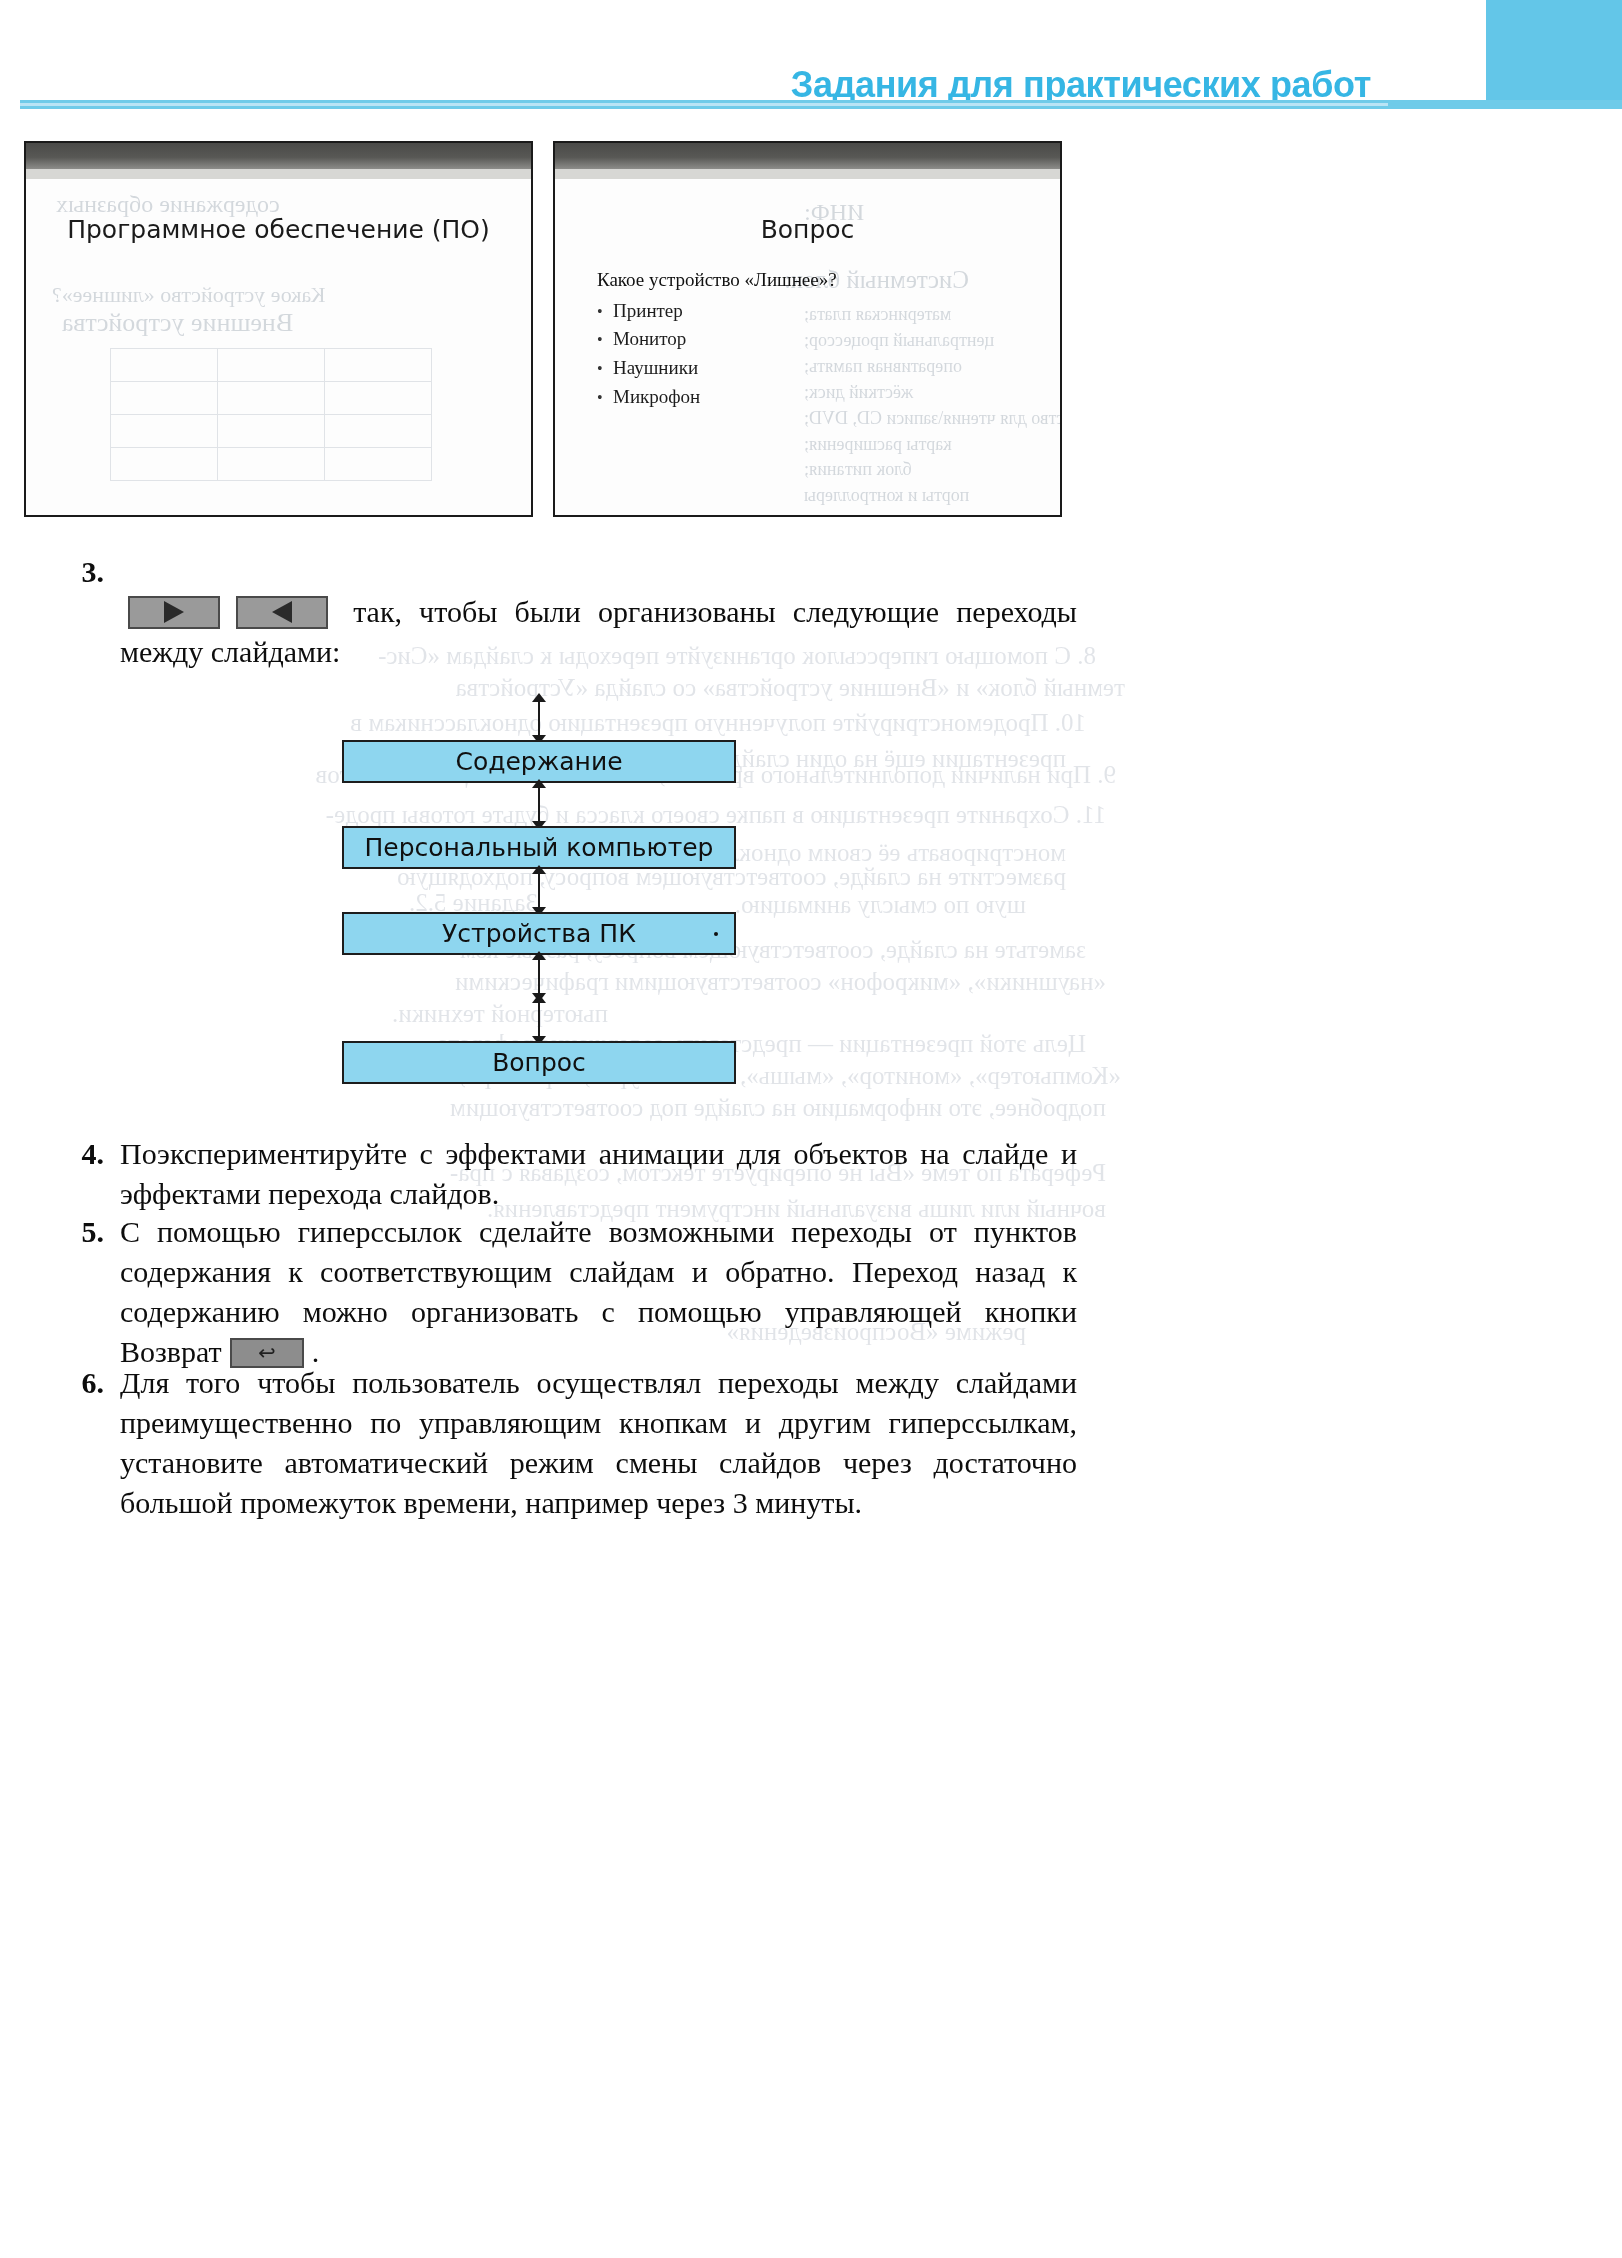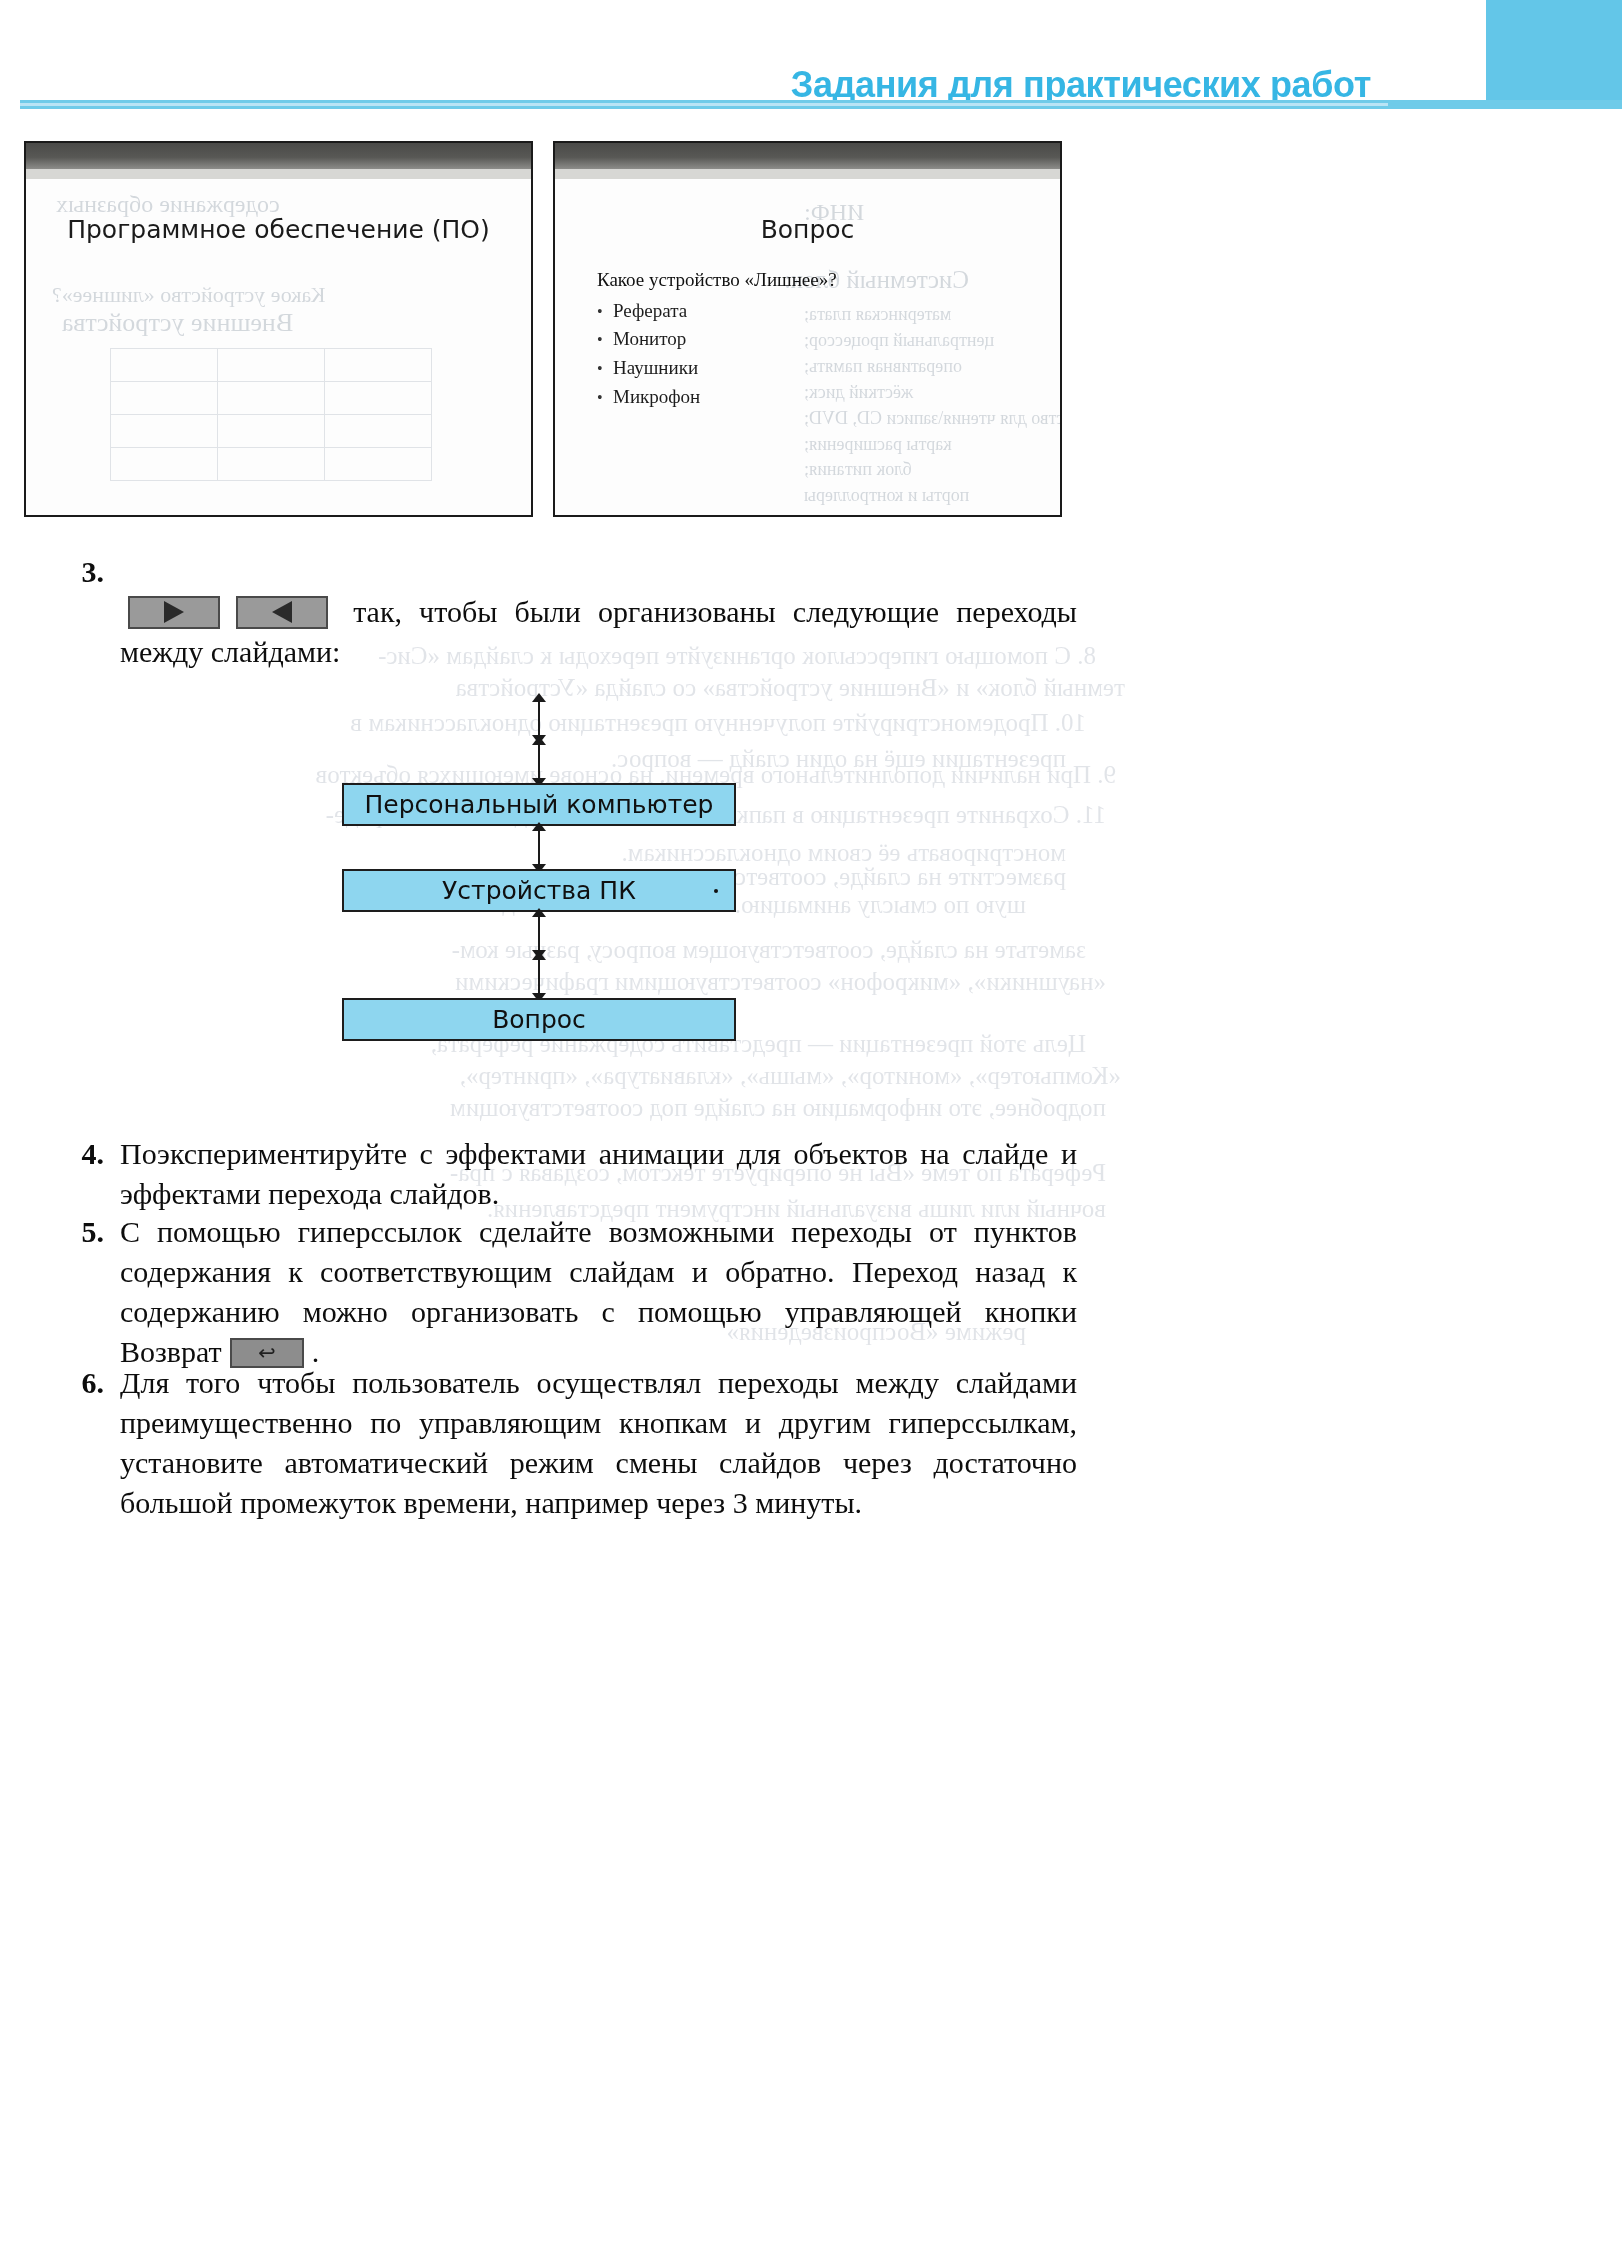--- a/index.html
+++ b/index.html
@@ -435,21 +435,21 @@
       <div class="slide-ghost" style="left:249px; top:213px; font-size:18px;">оперативная память;</div>
       <div class="slide-ghost" style="left:249px; top:239px; font-size:18px;">жёсткий диск;</div>
       <div class="slide-ghost" style="left:249px; top:265px; font-size:18px;">устройство для чтения\записи CD, DVD;</div>
       <div class="slide-ghost" style="left:249px; top:291px; font-size:18px;">карты расширения;</div>
       <div class="slide-ghost" style="left:249px; top:316px; font-size:18px;">блок питания;</div>
       <div class="slide-ghost" style="left:249px; top:342px; font-size:18px;">порты и контроллеры</div>
 
       <div class="slide-title">Вопрос</div>
       <div class="slide-body right-body">
         <div class="q-intro">Какое устройство «Лишнее»?</div>
-        <div class="sl-bullet l1">Реферата</div>
+        <div class="sl-bullet l1">Принтер</div>
         <div class="sl-bullet l1">Монитор</div>
         <div class="sl-bullet l1">Наушники</div>
         <div class="sl-bullet l1">Микрофон</div>
       </div>
     </div>
   </div>
 
   <div class="tasks">
 
     <div class="task" id="task3">
@@ -475,20 +475,21 @@
     <div class="task" id="task6">
       <span class="num">6.</span>
       <span class="txt">Для того чтобы пользователь осуществлял переходы между слайдами преимущественно по управляющим кнопкам и другим гиперссылкам, установите автоматический режим смены слайдов через достаточно большой промежуток времени, например через 3 минуты.</span>
     </div>
   </div>
 
   <div class="flow">
     <div class="flow-gap">
         <span class="flow-arrow"></span>
       </div>
+    <div class="flow-box">Содержание</div>
     <div class="flow-gap">
         <span class="flow-arrow"></span>
       </div>
     <div class="flow-box">Персональный компьютер</div>
     <div class="flow-gap">
         <span class="flow-arrow"></span>
       </div>
     <div class="flow-box">
         <span>Устройства ПК</span>
         <span class="flow-dot"></span>

